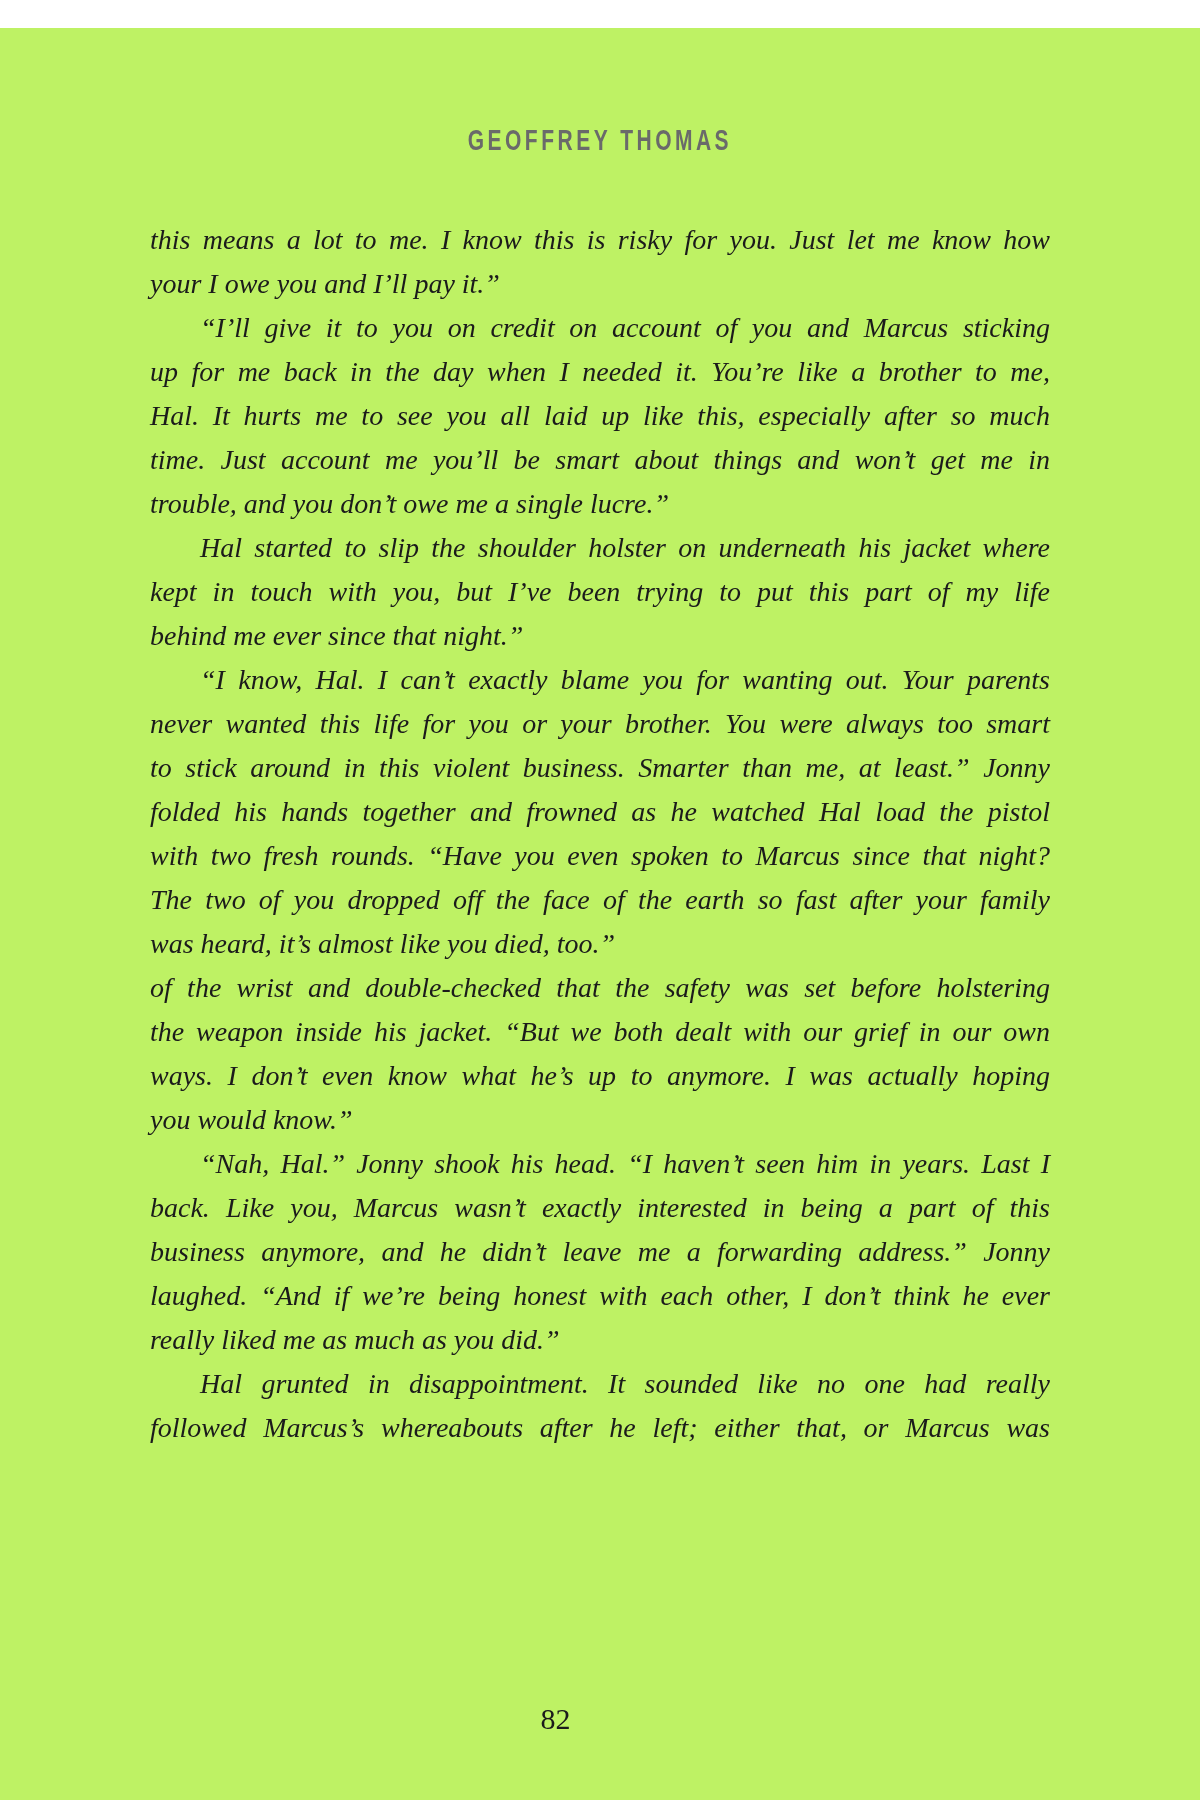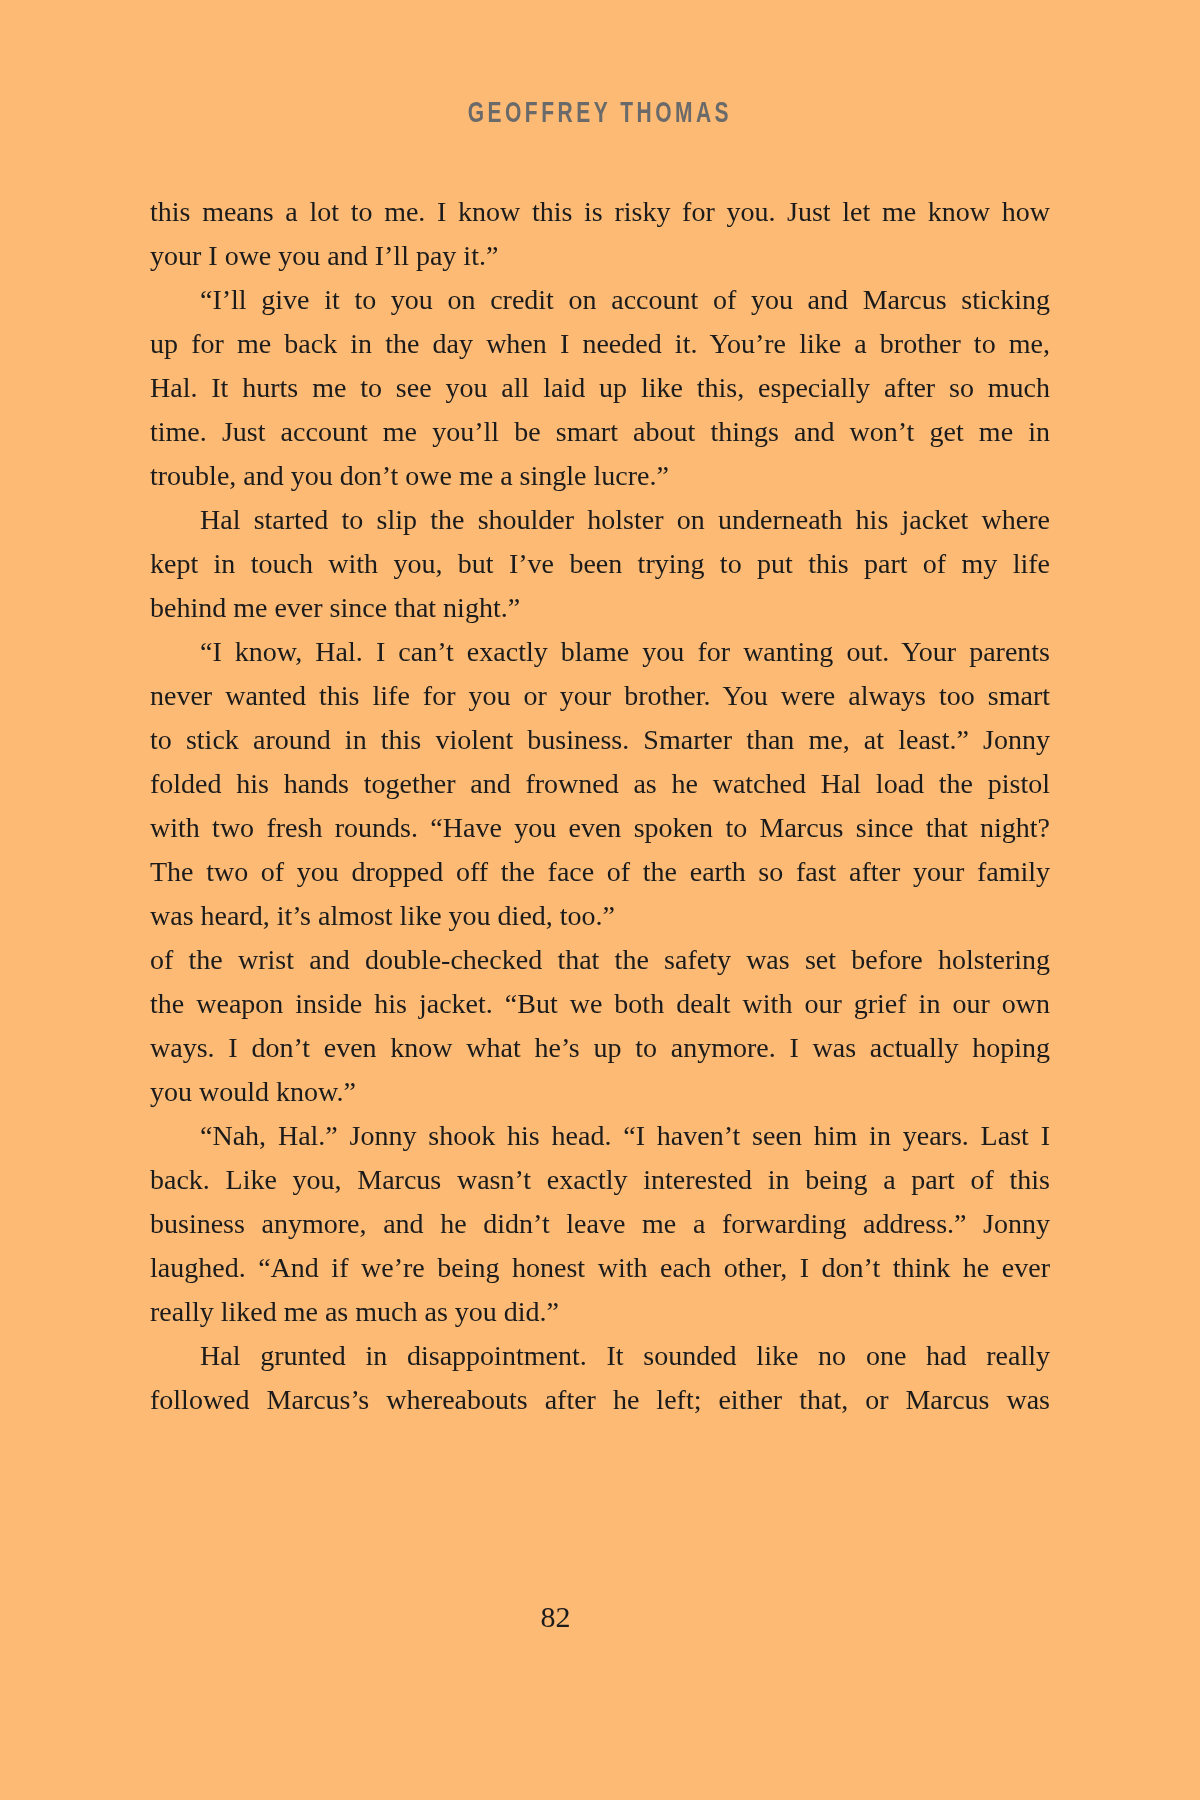--- a/index.html
+++ b/index.html
@@ -7,21 +7,22 @@
     width: 1200px;
     height: 1800px;
     background: #ffffff;
     position: relative;
     font-family: "Liberation Serif", serif;
     overflow: hidden;
   }
   .page {
     position: absolute;
     inset: 0;
-    background: #fdba74;
+    background: #bef264;
+    margin-top: 28px;
   }
   .running-header {
     position: absolute;
     top: 95px;
     left: 0;
     width: 1200px;
     text-align: center;
   }
   .rh-inner {
     display: inline-block;
@@ -36,31 +37,31 @@
   }
   .text-block {
     position: absolute;
     left: 150px;
     top: 190px;
     width: 900px;
     color: #1b1b1b;
     font-size: 28px;
     line-height: 44px;
   }
-  .para { margin: 0; padding: 0; }
+  .para { margin: 0; padding: 0; font-style: italic; }
   .line {
     display: block;
     text-align: justify;
     text-align-last: justify;
   }
   .line.last { text-align-last: left; }
   .line.indent { text-indent: 50px; }
   .page-number {
     position: absolute;
-    top: 1600px;
+    top: 1674px;
     left: 0;
     width: 1111px;
     text-align: center;
     font-size: 30px;
     color: #1b1b1b;
   }
 </style>
 </head>
 <body>
 

